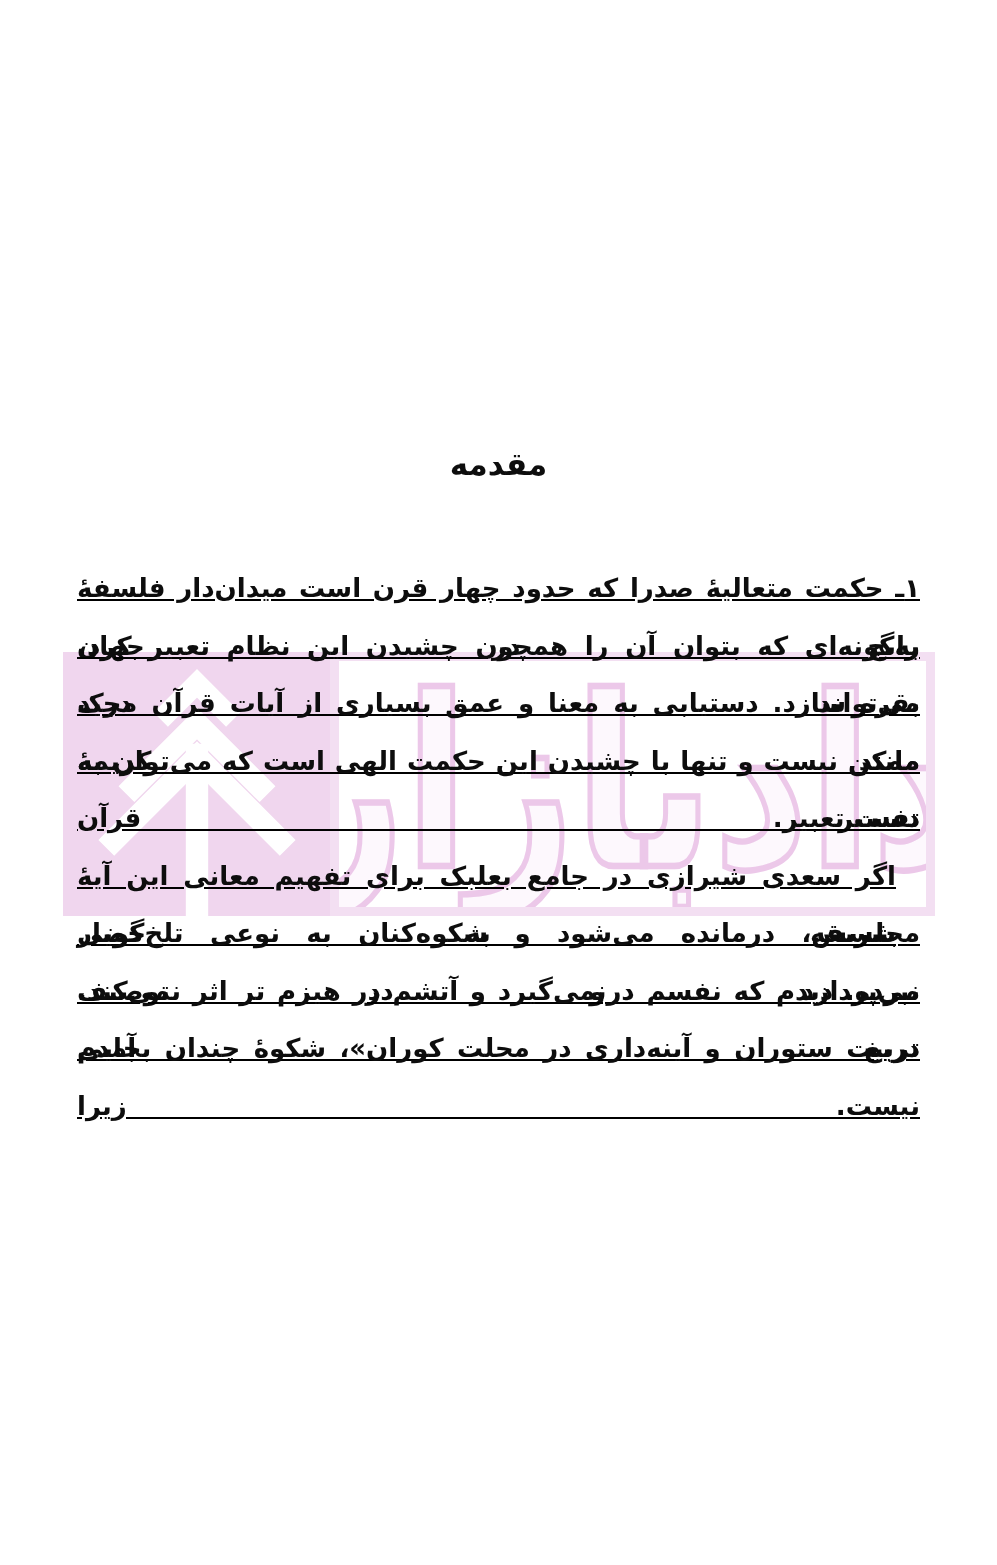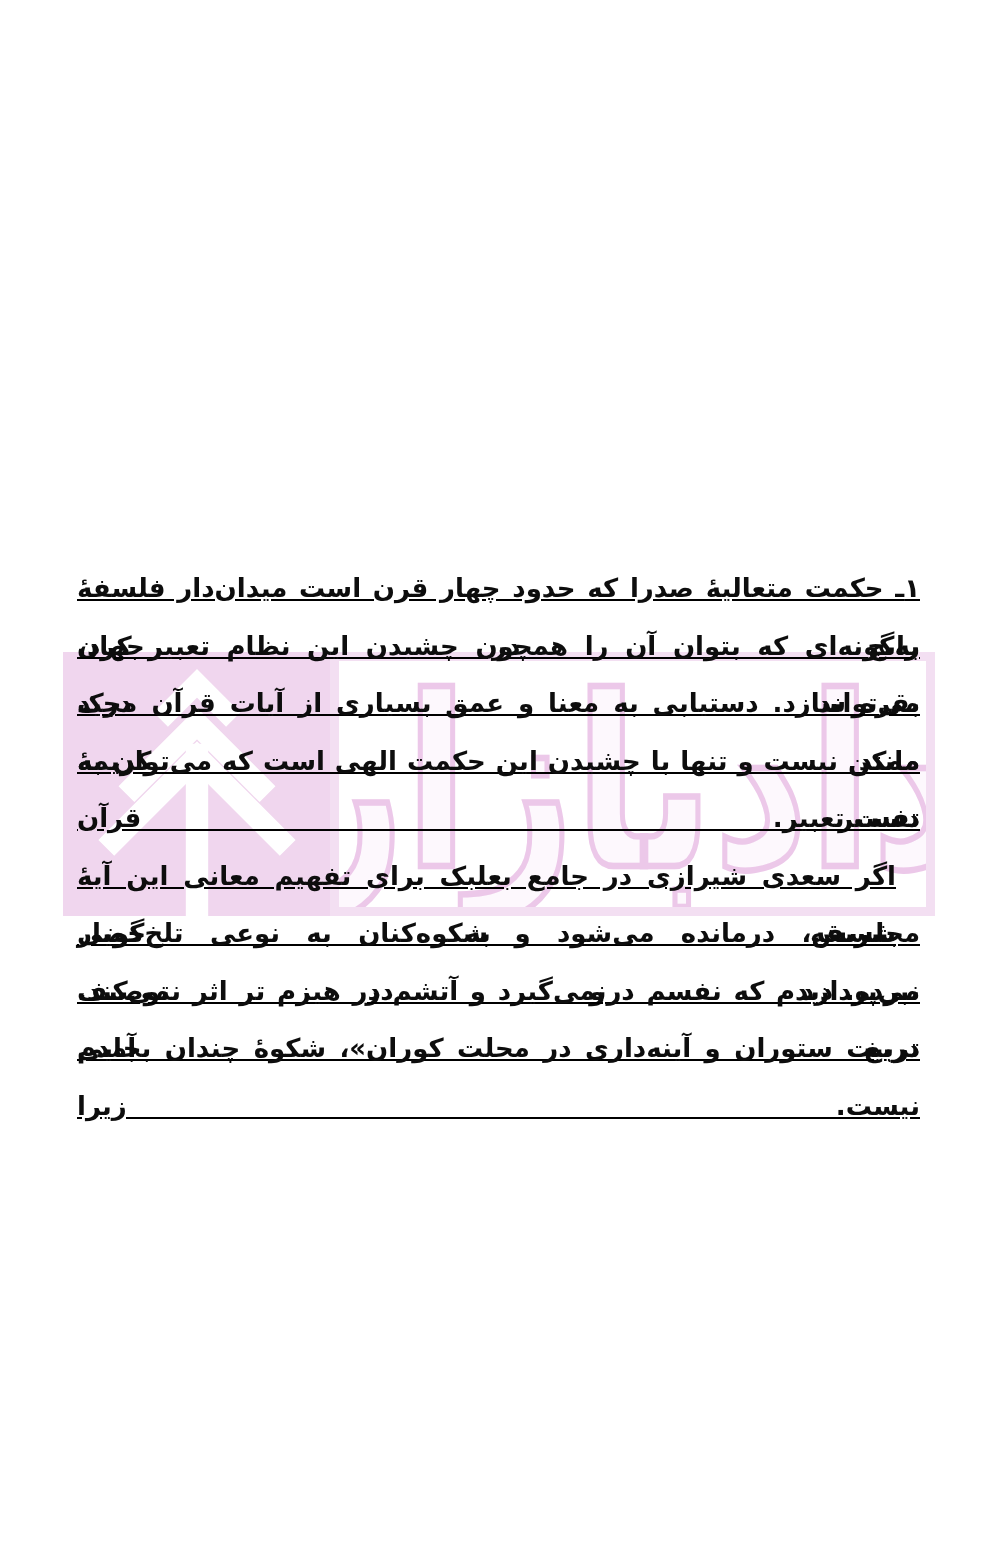--- a/index.html
+++ b/index.html
@@ -108,20 +108,21 @@
         <path d="M13 84 L50 47 L87 84" stroke-width="10" fill="none" stroke="#ffffff"></path>
         <path d="M22 60 L50 32 L78 60" stroke-width="10" fill="none" stroke="#ffffff"></path>
         <path d="M37 27 L50 14 L63 27" stroke-width="9" fill="none" stroke="#ffffff"></path>
       </svg>
     </div>
     <div id="wm-wordmark-box" style="border-color: rgb(243, 223, 242); background: rgb(255, 255, 255);">
       <div id="wm-wordmark" style="-webkit-text-stroke: 5px rgb(236, 200, 233);">دادبازار</div>
     </div>
   </div>
 
+  <div id="title">مقدمه</div>
 
   <div id="text-block">
       <div class="line"><span>۱ـ حکمت متعالیهٔ صدرا که حدود چهار قرن است میدان‌دار فلسفهٔ رایج در جهان</span></div>
       <div class="line"><span>به‌گونه‌ای که بتوان آن را همچون چشیدن این نظام تعبیر کرد، می‌تواند درک</span></div>
       <div class="line"><span>بقره سازد. دستیابی به معنا و عمق بسیاری از آیات قرآن مجید مانند کریمهٔ</span></div>
       <div class="line"><span>ممکن نیست و تنها با چشیدن این حکمت الهی است که می‌توان به تفسیر قرآن</span></div>
       <div class="line no-justify"><span>دست تعبیر.</span></div>
       <div class="line" style="padding-right: 24px;"><span>اگر سعدی شیرازی در جامع بعلبک برای تفهیم معانی این آیهٔ شریفه به حضار</span></div>
       <div class="line"><span>مجلسش، درمانده می‌شود و شکوه‌کنان به نوعی تلخ‌گویی می‌پردازد و در توصیف</span></div>
       <div class="line"><span>نبرده. دیدم که نفسم درنمی‌گیرد و آتشم در هیزم تر اثر نمی‌کند. دریغ آمدم</span></div>

